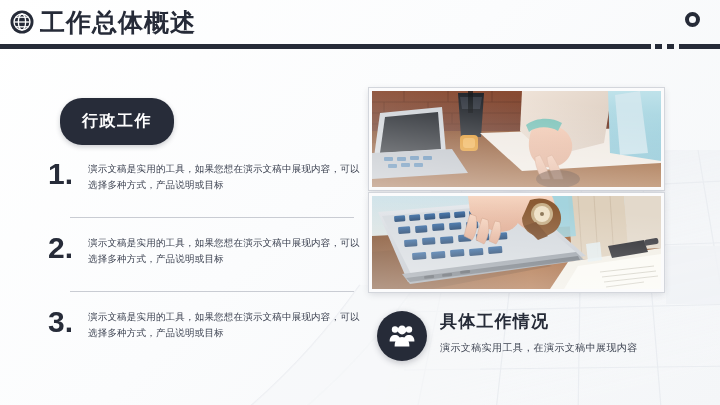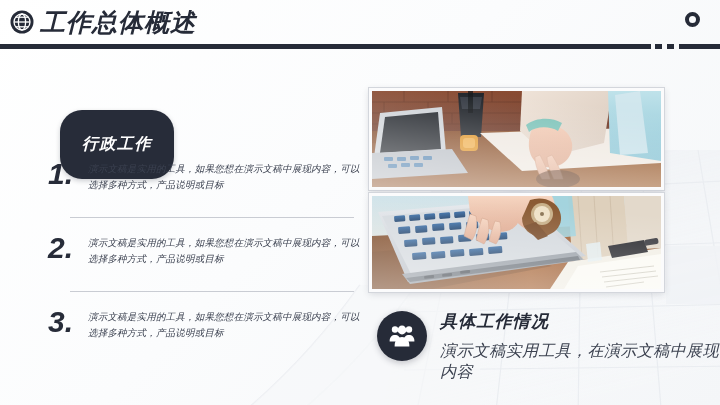--- a/index.html
+++ b/index.html
@@ -11,21 +11,20 @@
     font-family: "Liberation Sans", "DejaVu Sans", sans-serif;
   }
   #slide {
     position: relative;
     width: 720px;
     height: 405px;
     overflow: hidden;
     background: #ffffff;
     background-image:
       linear-gradient(135deg, #ffffff 0%, #fbfcfd 45%, #f4f6f8 100%);
-    font-style: italic;
   }
 
   
   .bg-arch {
     position: absolute;
     right: -20px;
     top: 150px;
     width: 420px;
     height: 270px;
     opacity: .55;
@@ -100,29 +99,28 @@
     width: 41px;
     height: 5px;
     background: #262b38;
   }
 
   
   .badge {
     position: absolute;
     left: 60px;
     top: 98px;
-    padding: 24px 22px;
+    padding: 13px 22px;
     background: #272c39;
     border-radius: 22px;
     color: #ffffff;
     font-size: 16px;
     font-weight: bold;
     letter-spacing: 1.5px;
     box-shadow: 0 2px 5px rgba(30,35,50,.22);
-    margin-top: 12px;
   }
 
   .list {
     position: absolute;
     left: 44px;
     top: 158px;
     width: 316px;
   }
   .list-item {
     position: relative;
@@ -200,21 +198,21 @@
     top: 310px;
     font-size: 17px;
     font-weight: bold;
     color: #262b38;
     letter-spacing: 1.2px;
   }
   .bottom-sub {
     position: absolute;
     left: 440px;
     top: 341px;
-    font-size: 16px;
+    font-size: 10px;
     color: #3c4250;
     letter-spacing: .4px;
   }
 </style>
 </head>
 <body>
 
 <div id="slide">
 
   <svg class="bg-arch" viewBox="0 0 420 270" preserveAspectRatio="none">

